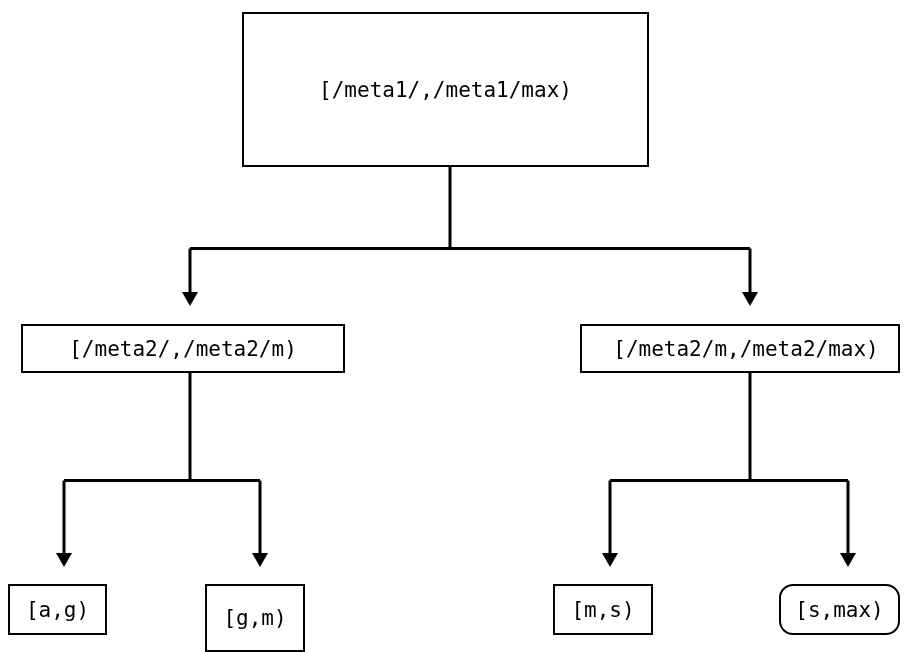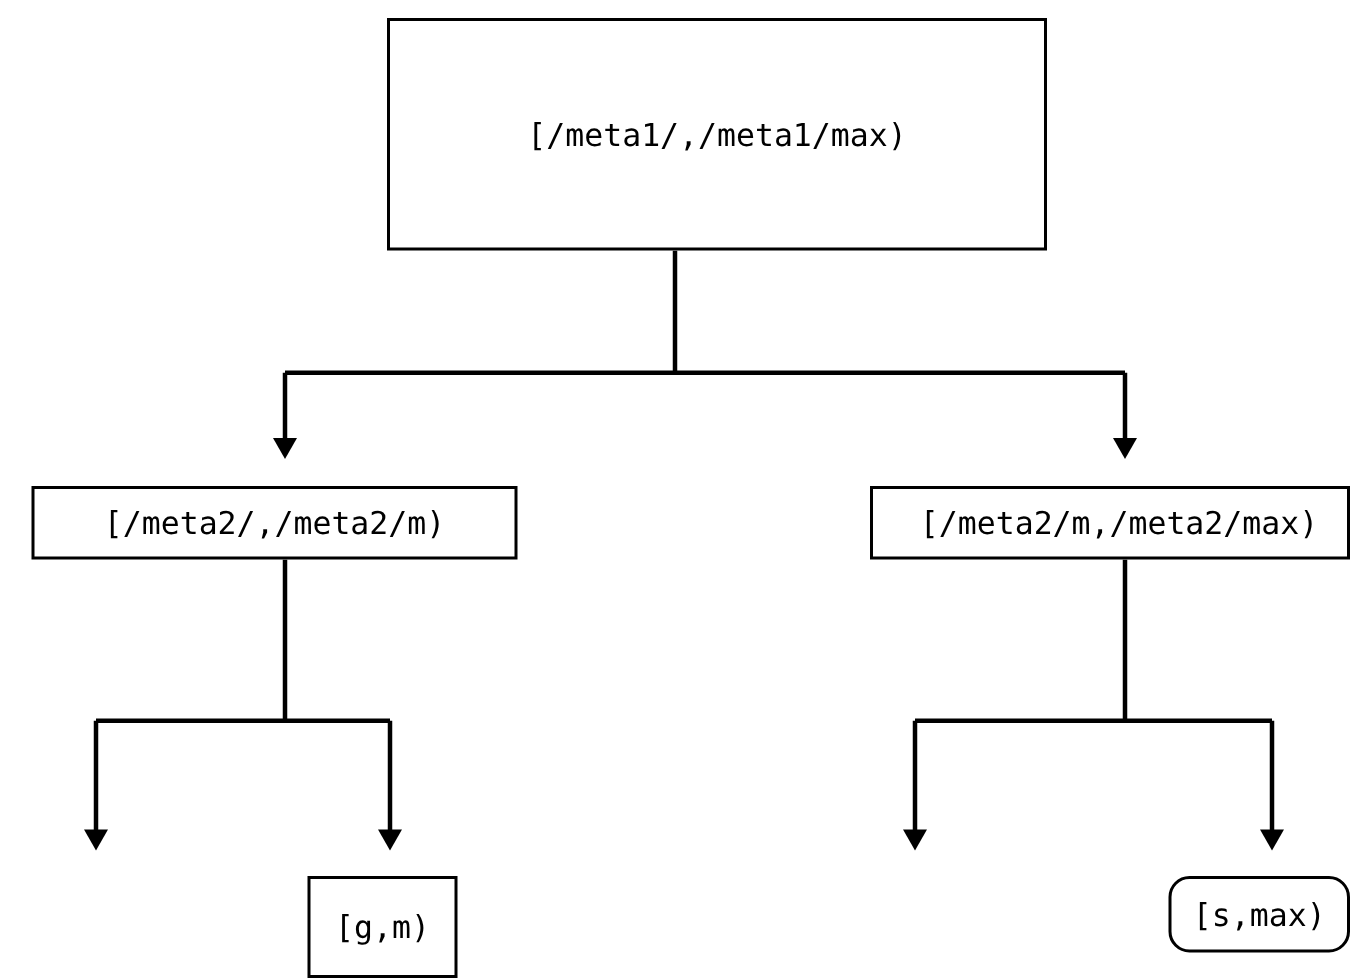--- a/index.html
+++ b/index.html
@@ -73,35 +73,41 @@
     <g fill="none" stroke="#000000" stroke-width="3" stroke-linecap="butt">
       <path d="M 750 373 L 750 480.5"></path>
       <path d="M 610 480.5 L 848 480.5"></path>
       <path d="M 610 480.5 L 610 554"></path>
       <path d="M 848 480.5 L 848 554"></path>
     </g>
     <polygon points="602,553 618,553 610,567" fill="#000000"></polygon>
     <polygon points="840,553 856,553 848,567" fill="#000000"></polygon>
   </svg>
 
-  <div class="node-box node-root" style="left:258px; top:12px; width:440px; height:155px;">
+  <div class="node-box node-root" style="left:242px; top:12px; width:407px; height:155px;">
     <span class="node-label">[/meta1/,/meta1/max)</span>
   </div>
 
   <div class="node-box node-level1" style="left:21px; top:324px; width:324px; height:49px;text-align:right;">
     <span class="node-label">[/meta2/,/meta2/m)</span>
   </div>
 
   <div class="node-box node-level1" style="left:580px; top:324px; width:320px; height:49px;padding-left:12px;">
     <span class="node-label">[/meta2/m,/meta2/max)</span>
   </div>
 
+  <div class="node-box node-leaf" style="left:8px; top:584px; width:99px; height:51px;">
+    <span class="node-label">[a,g)</span>
+  </div>
 
   <div class="node-box node-leaf" style="left:205px; top:584px; width:100px; height:68px;">
     <span class="node-label">[g,m)</span>
   </div>
 
+  <div class="node-box node-leaf" style="left:553px; top:584px; width:100px; height:51px;">
+    <span class="node-label">[m,s)</span>
+  </div>
 
   <div class="node-box node-leaf" style="left:779px; top:584px; width:121px; height:51px;border-radius:14px;">
     <span class="node-label">[s,max)</span>
   </div>
 
 </div>
 
 </body></html>

